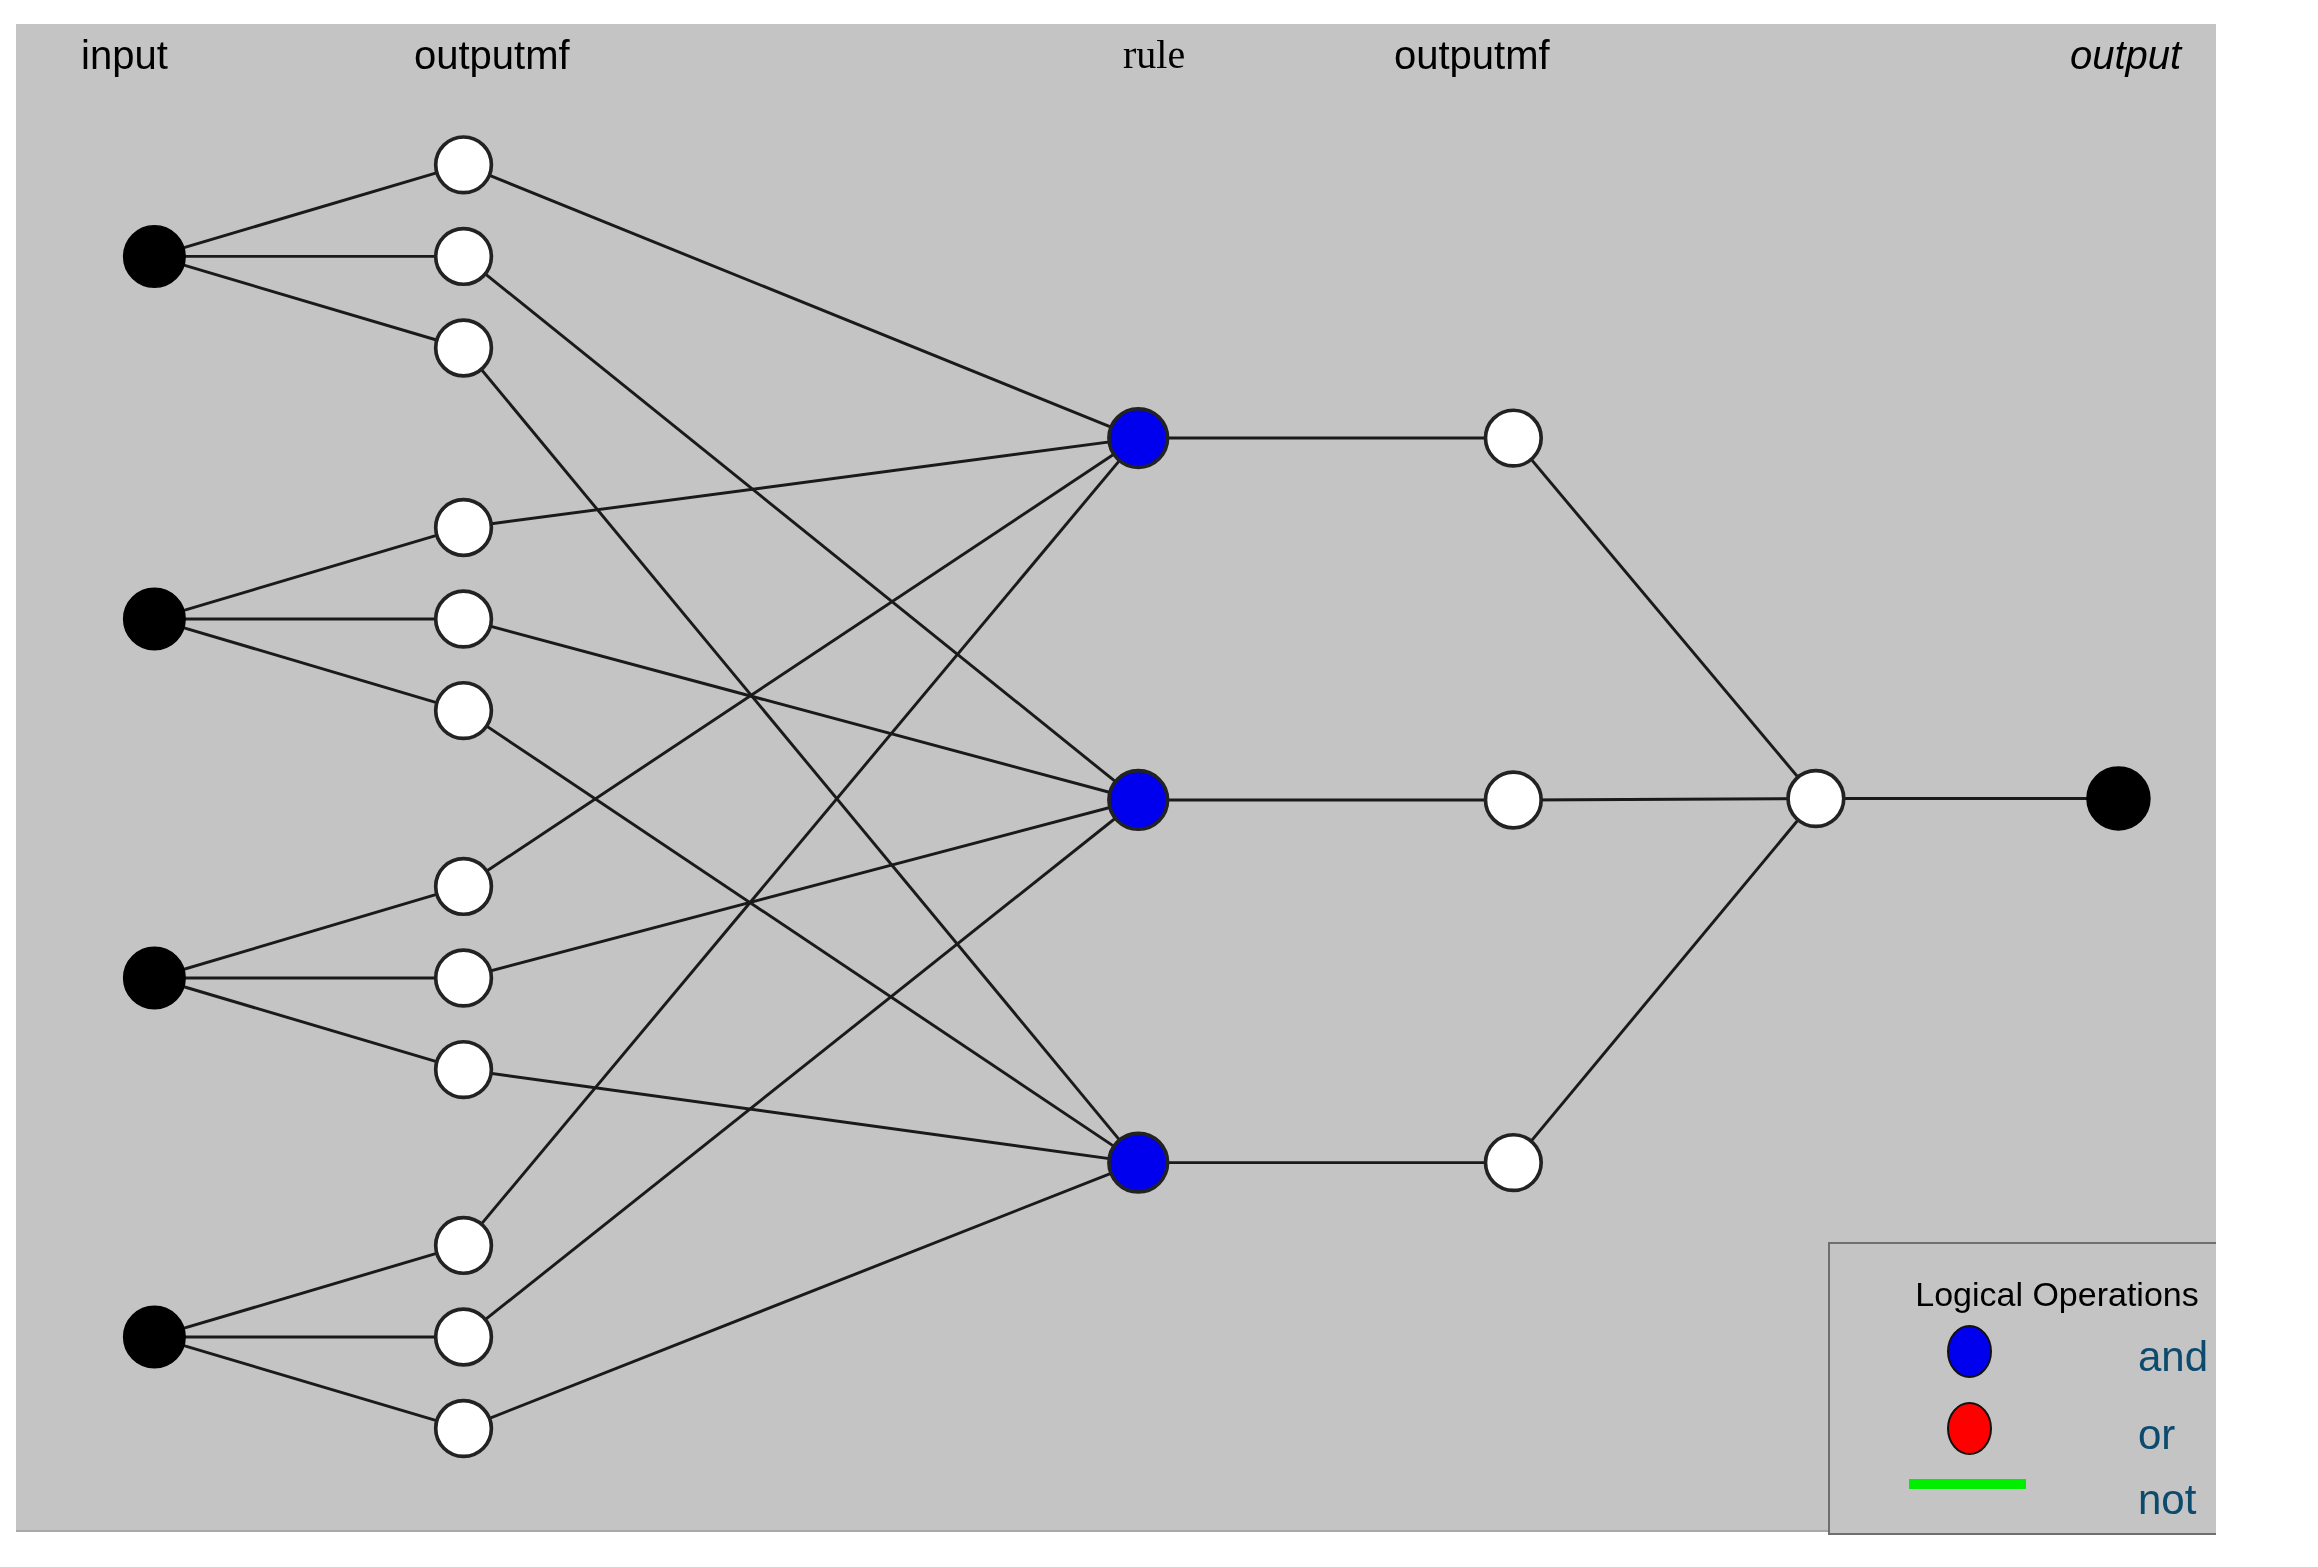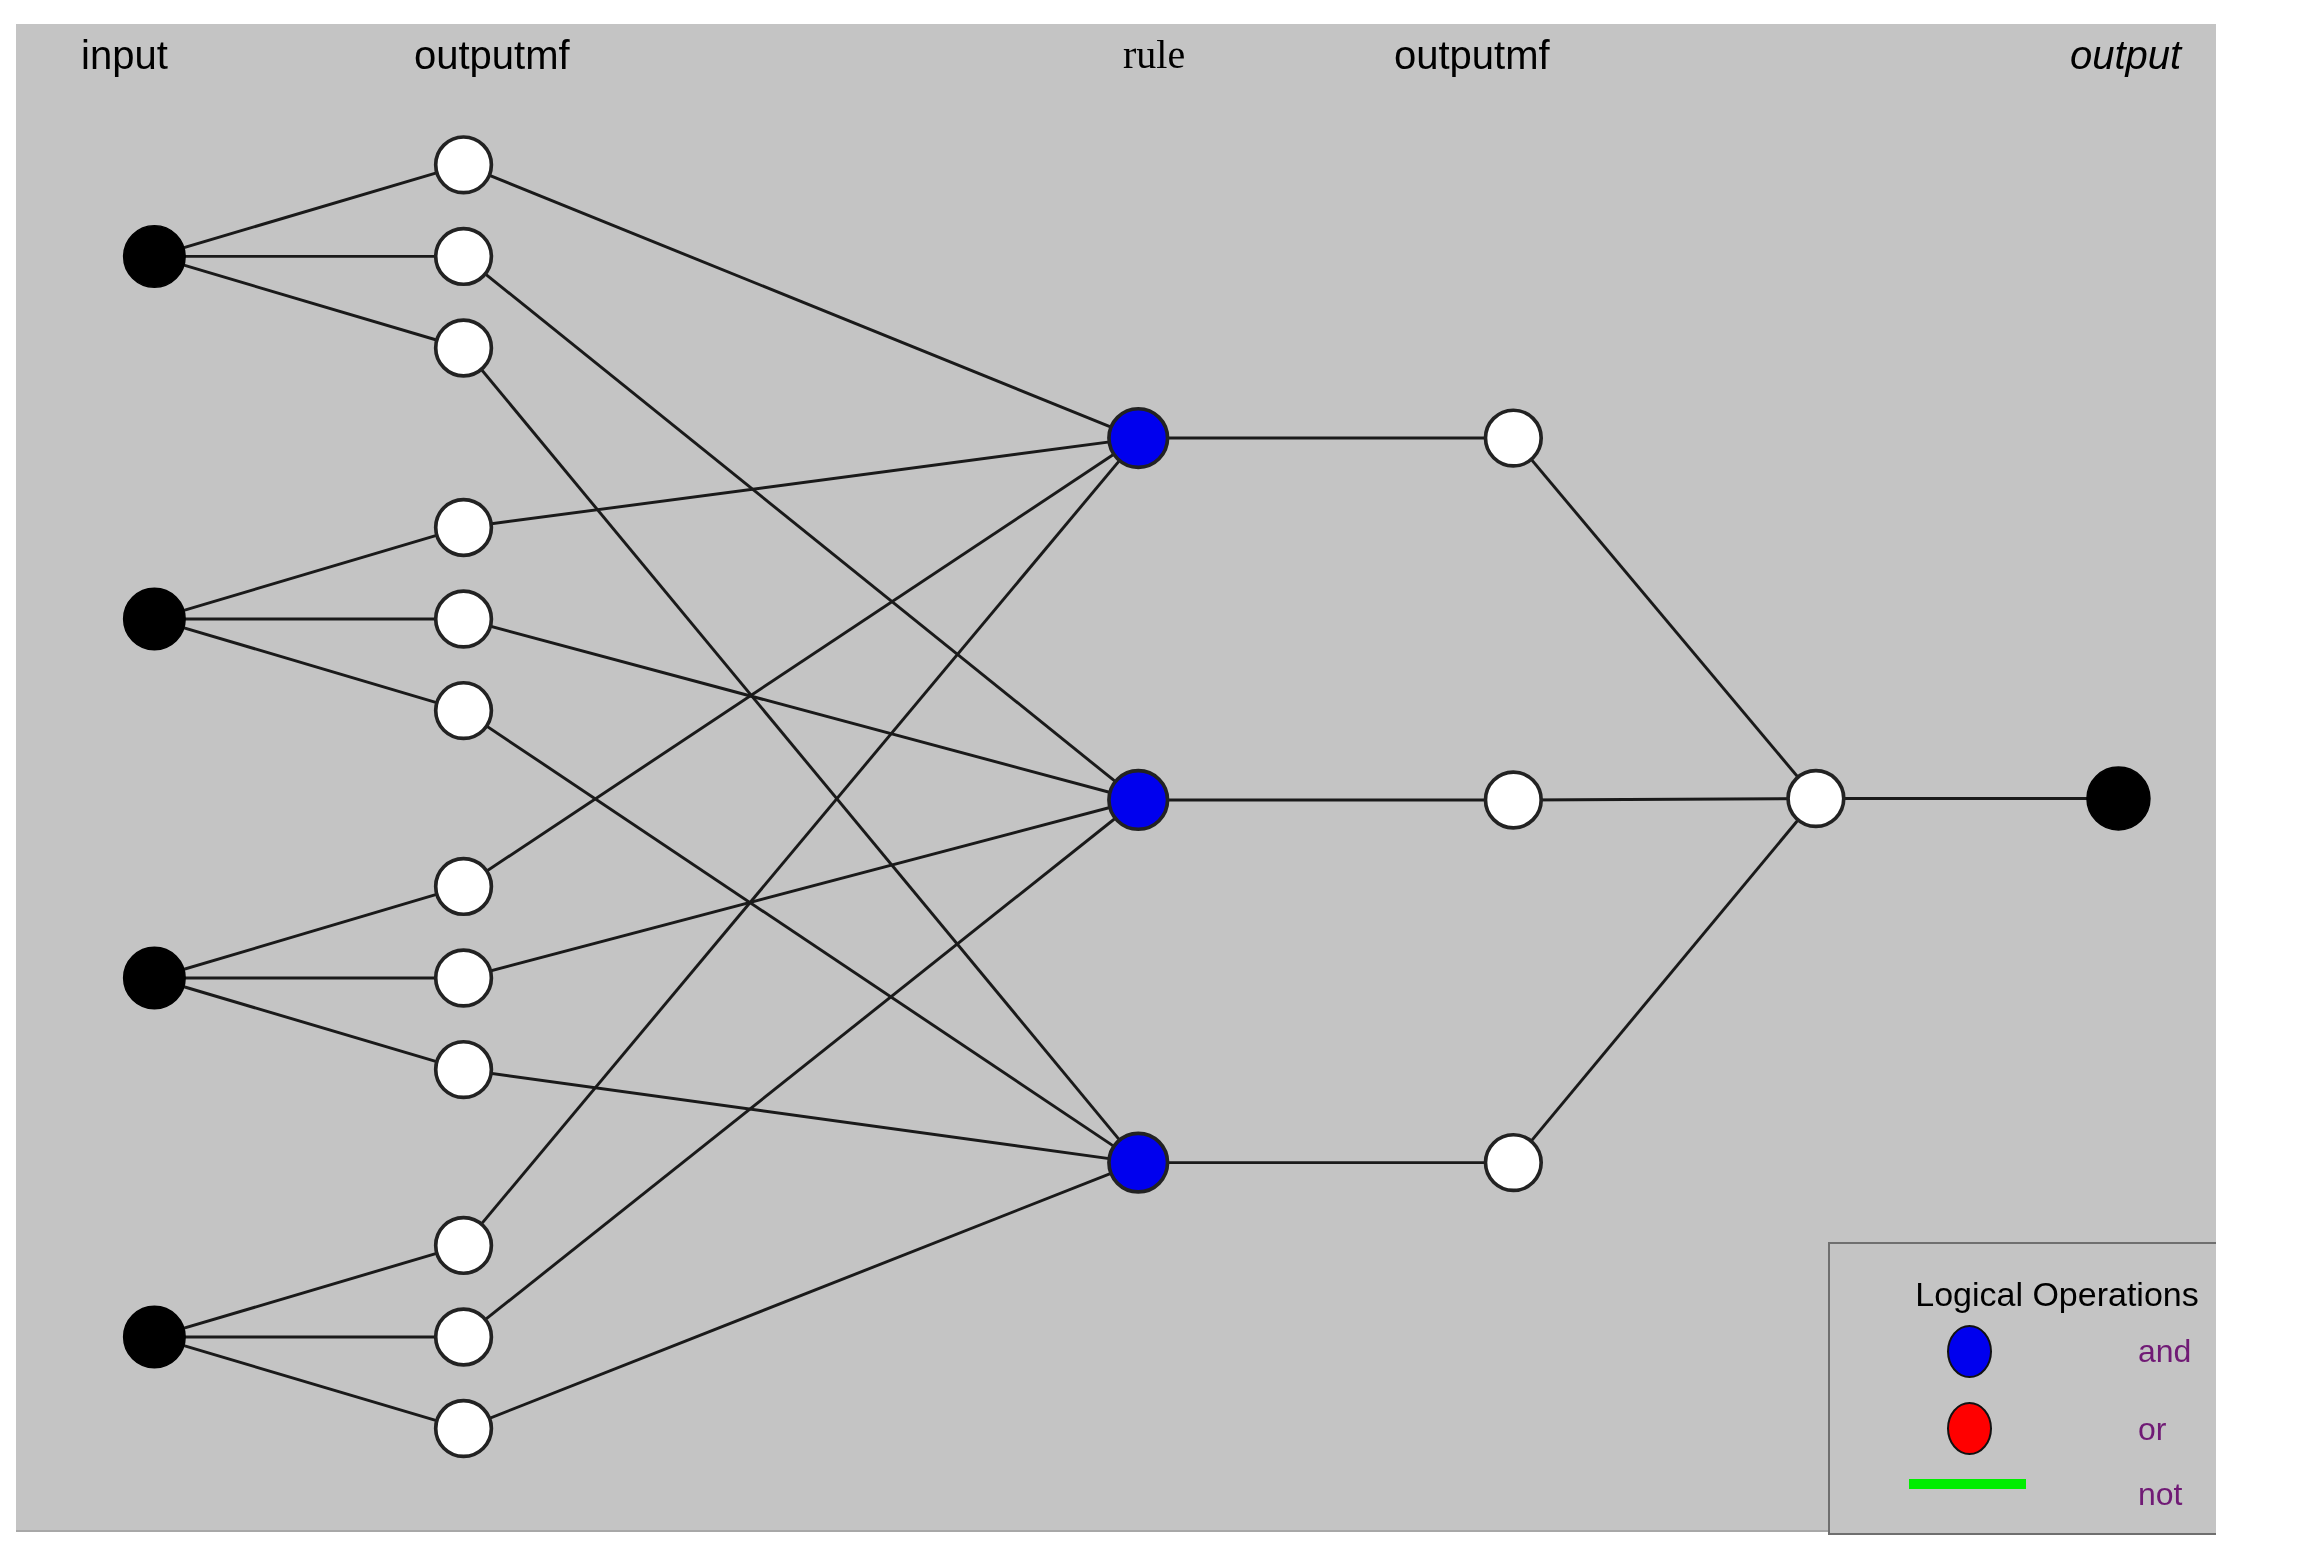--- a/index.html
+++ b/index.html
@@ -57,22 +57,22 @@
     top: 31px;
     width: 396px;
     text-align: center;
     font-size: 34px;
     color: #000000;
     white-space: nowrap;
     font-family: Liberation Sans, sans-serif;
   }
   .legend-label {
     position: absolute;
-    font-size: 32px;
-    color: #701a75;
+    font-size: 42px;
+    color: #0c4a6e;
     left: 308px;
     white-space: nowrap;
     font-family: "Liberation Sans", sans-serif;
   }
   .legend-swatch {
     position: absolute;
   }
   .legend-dot {
     width: 45px;
     height: 53px;

